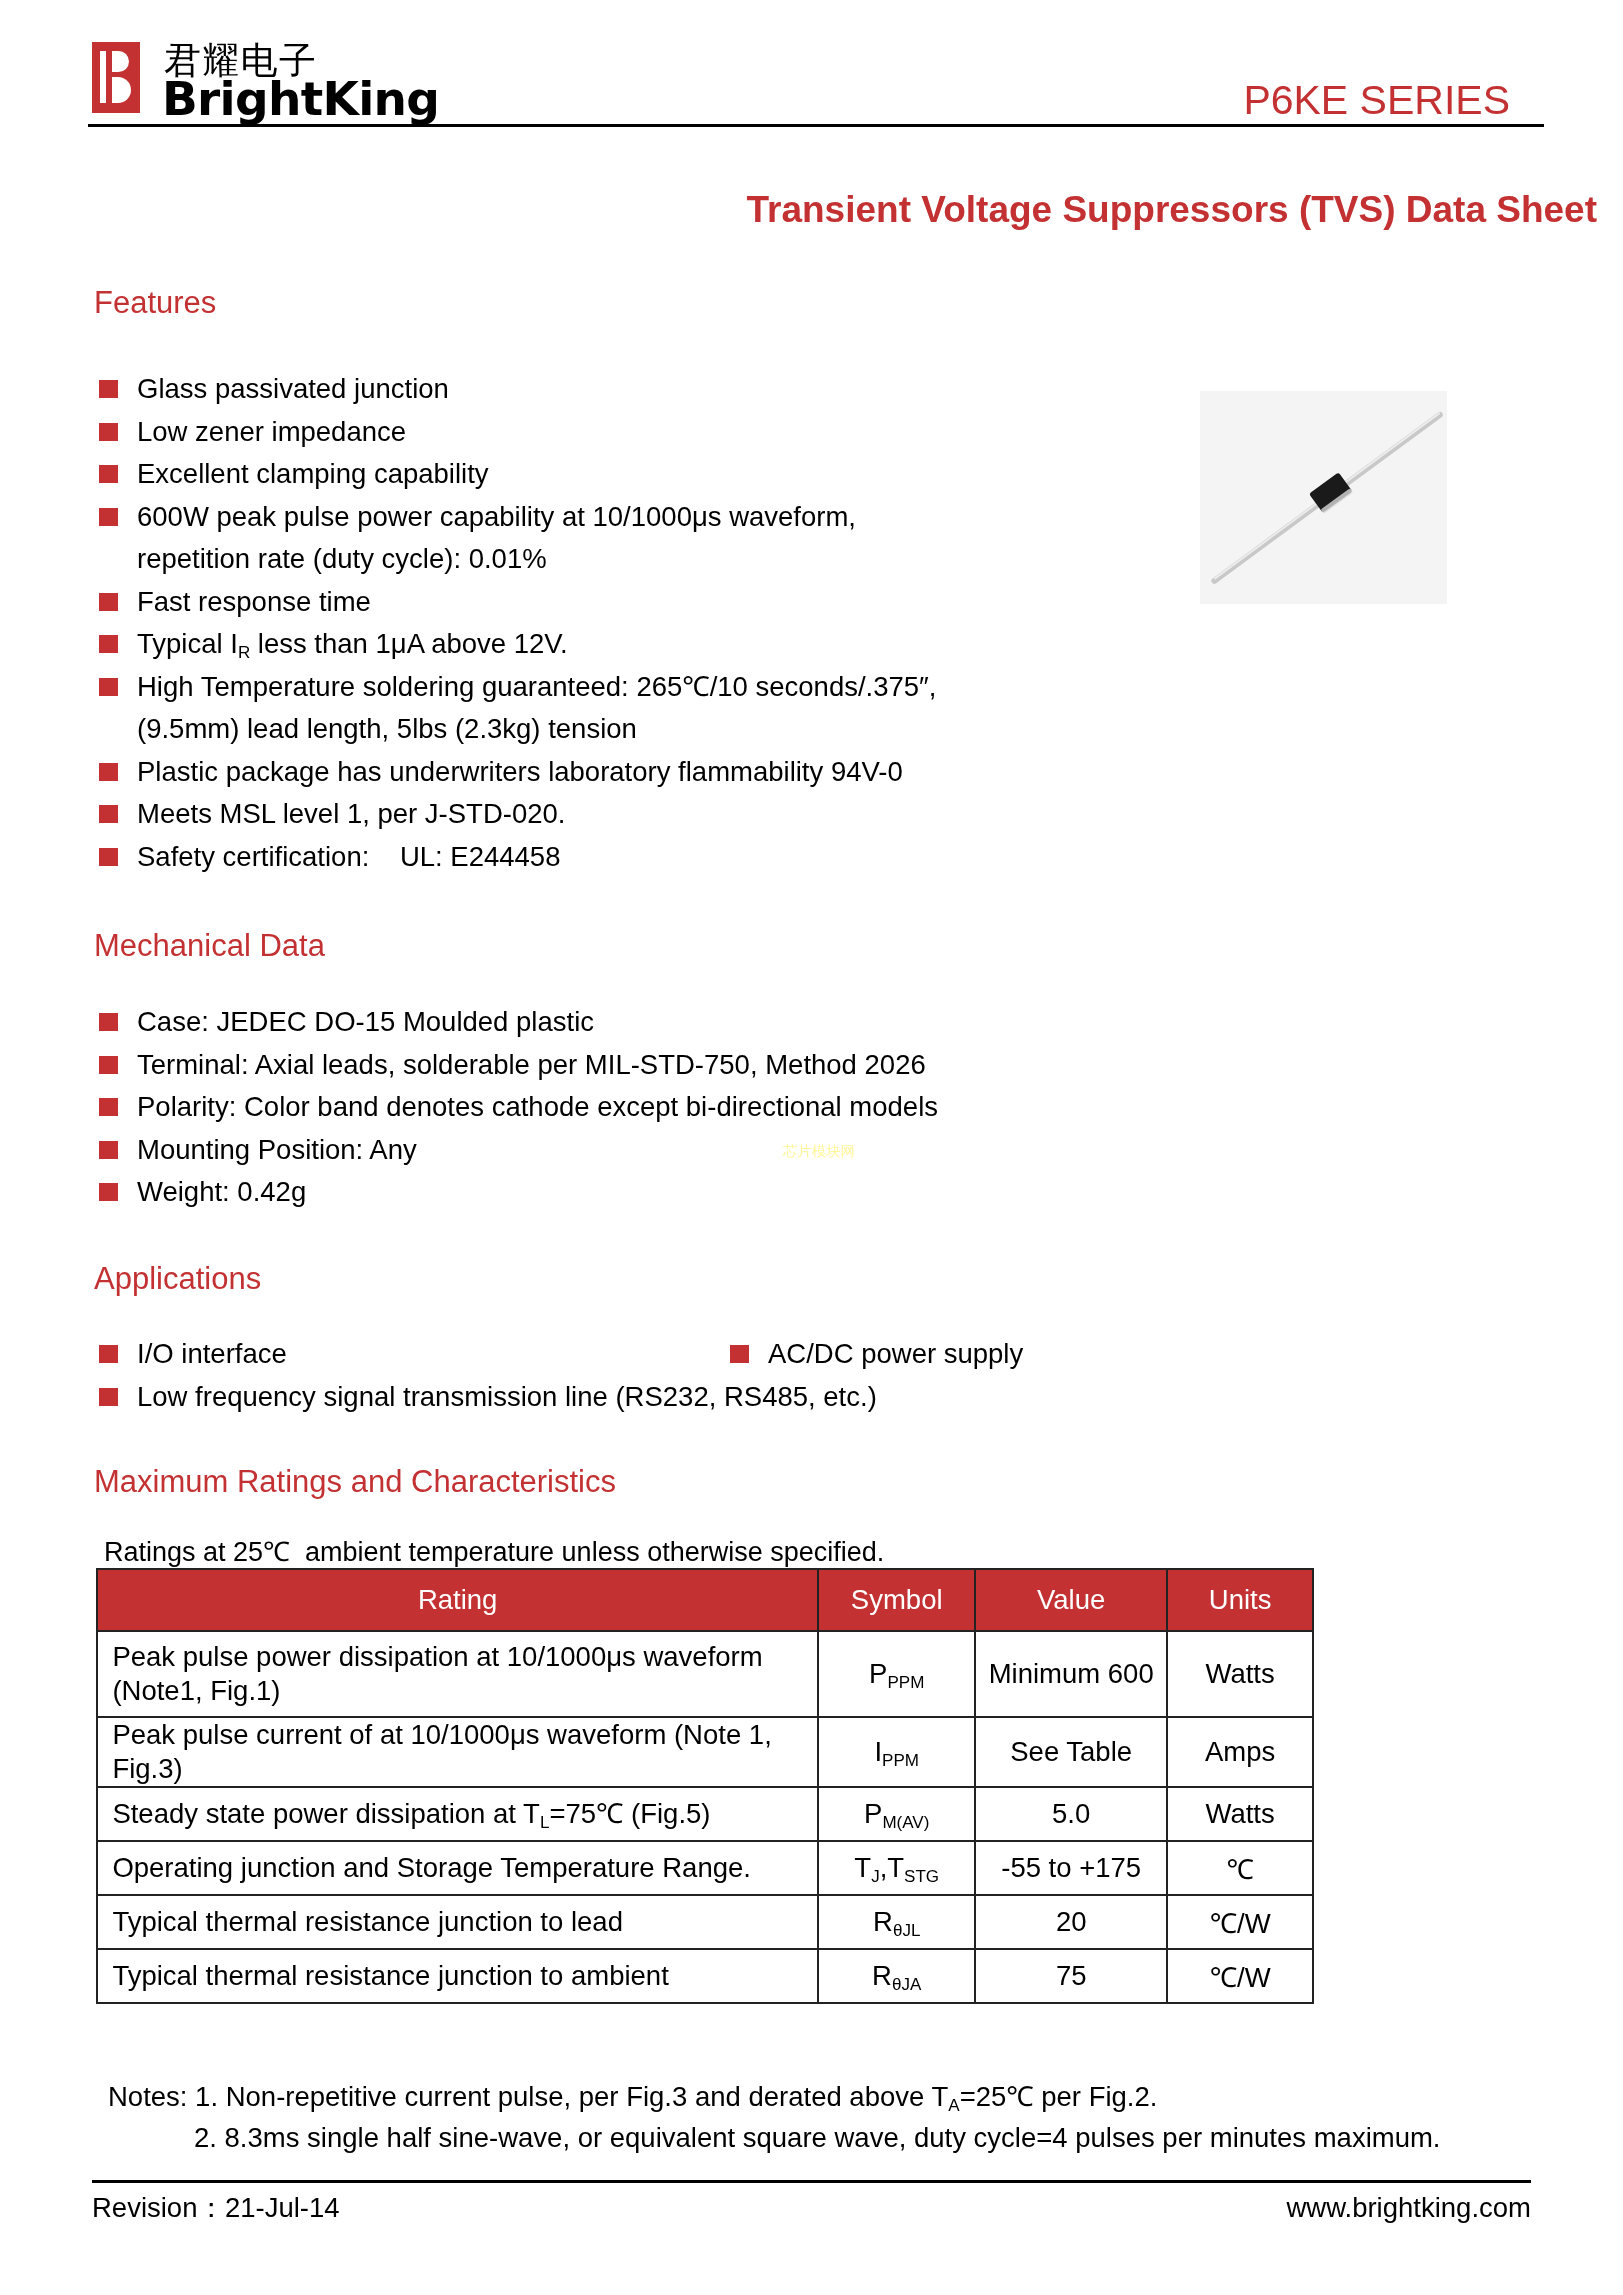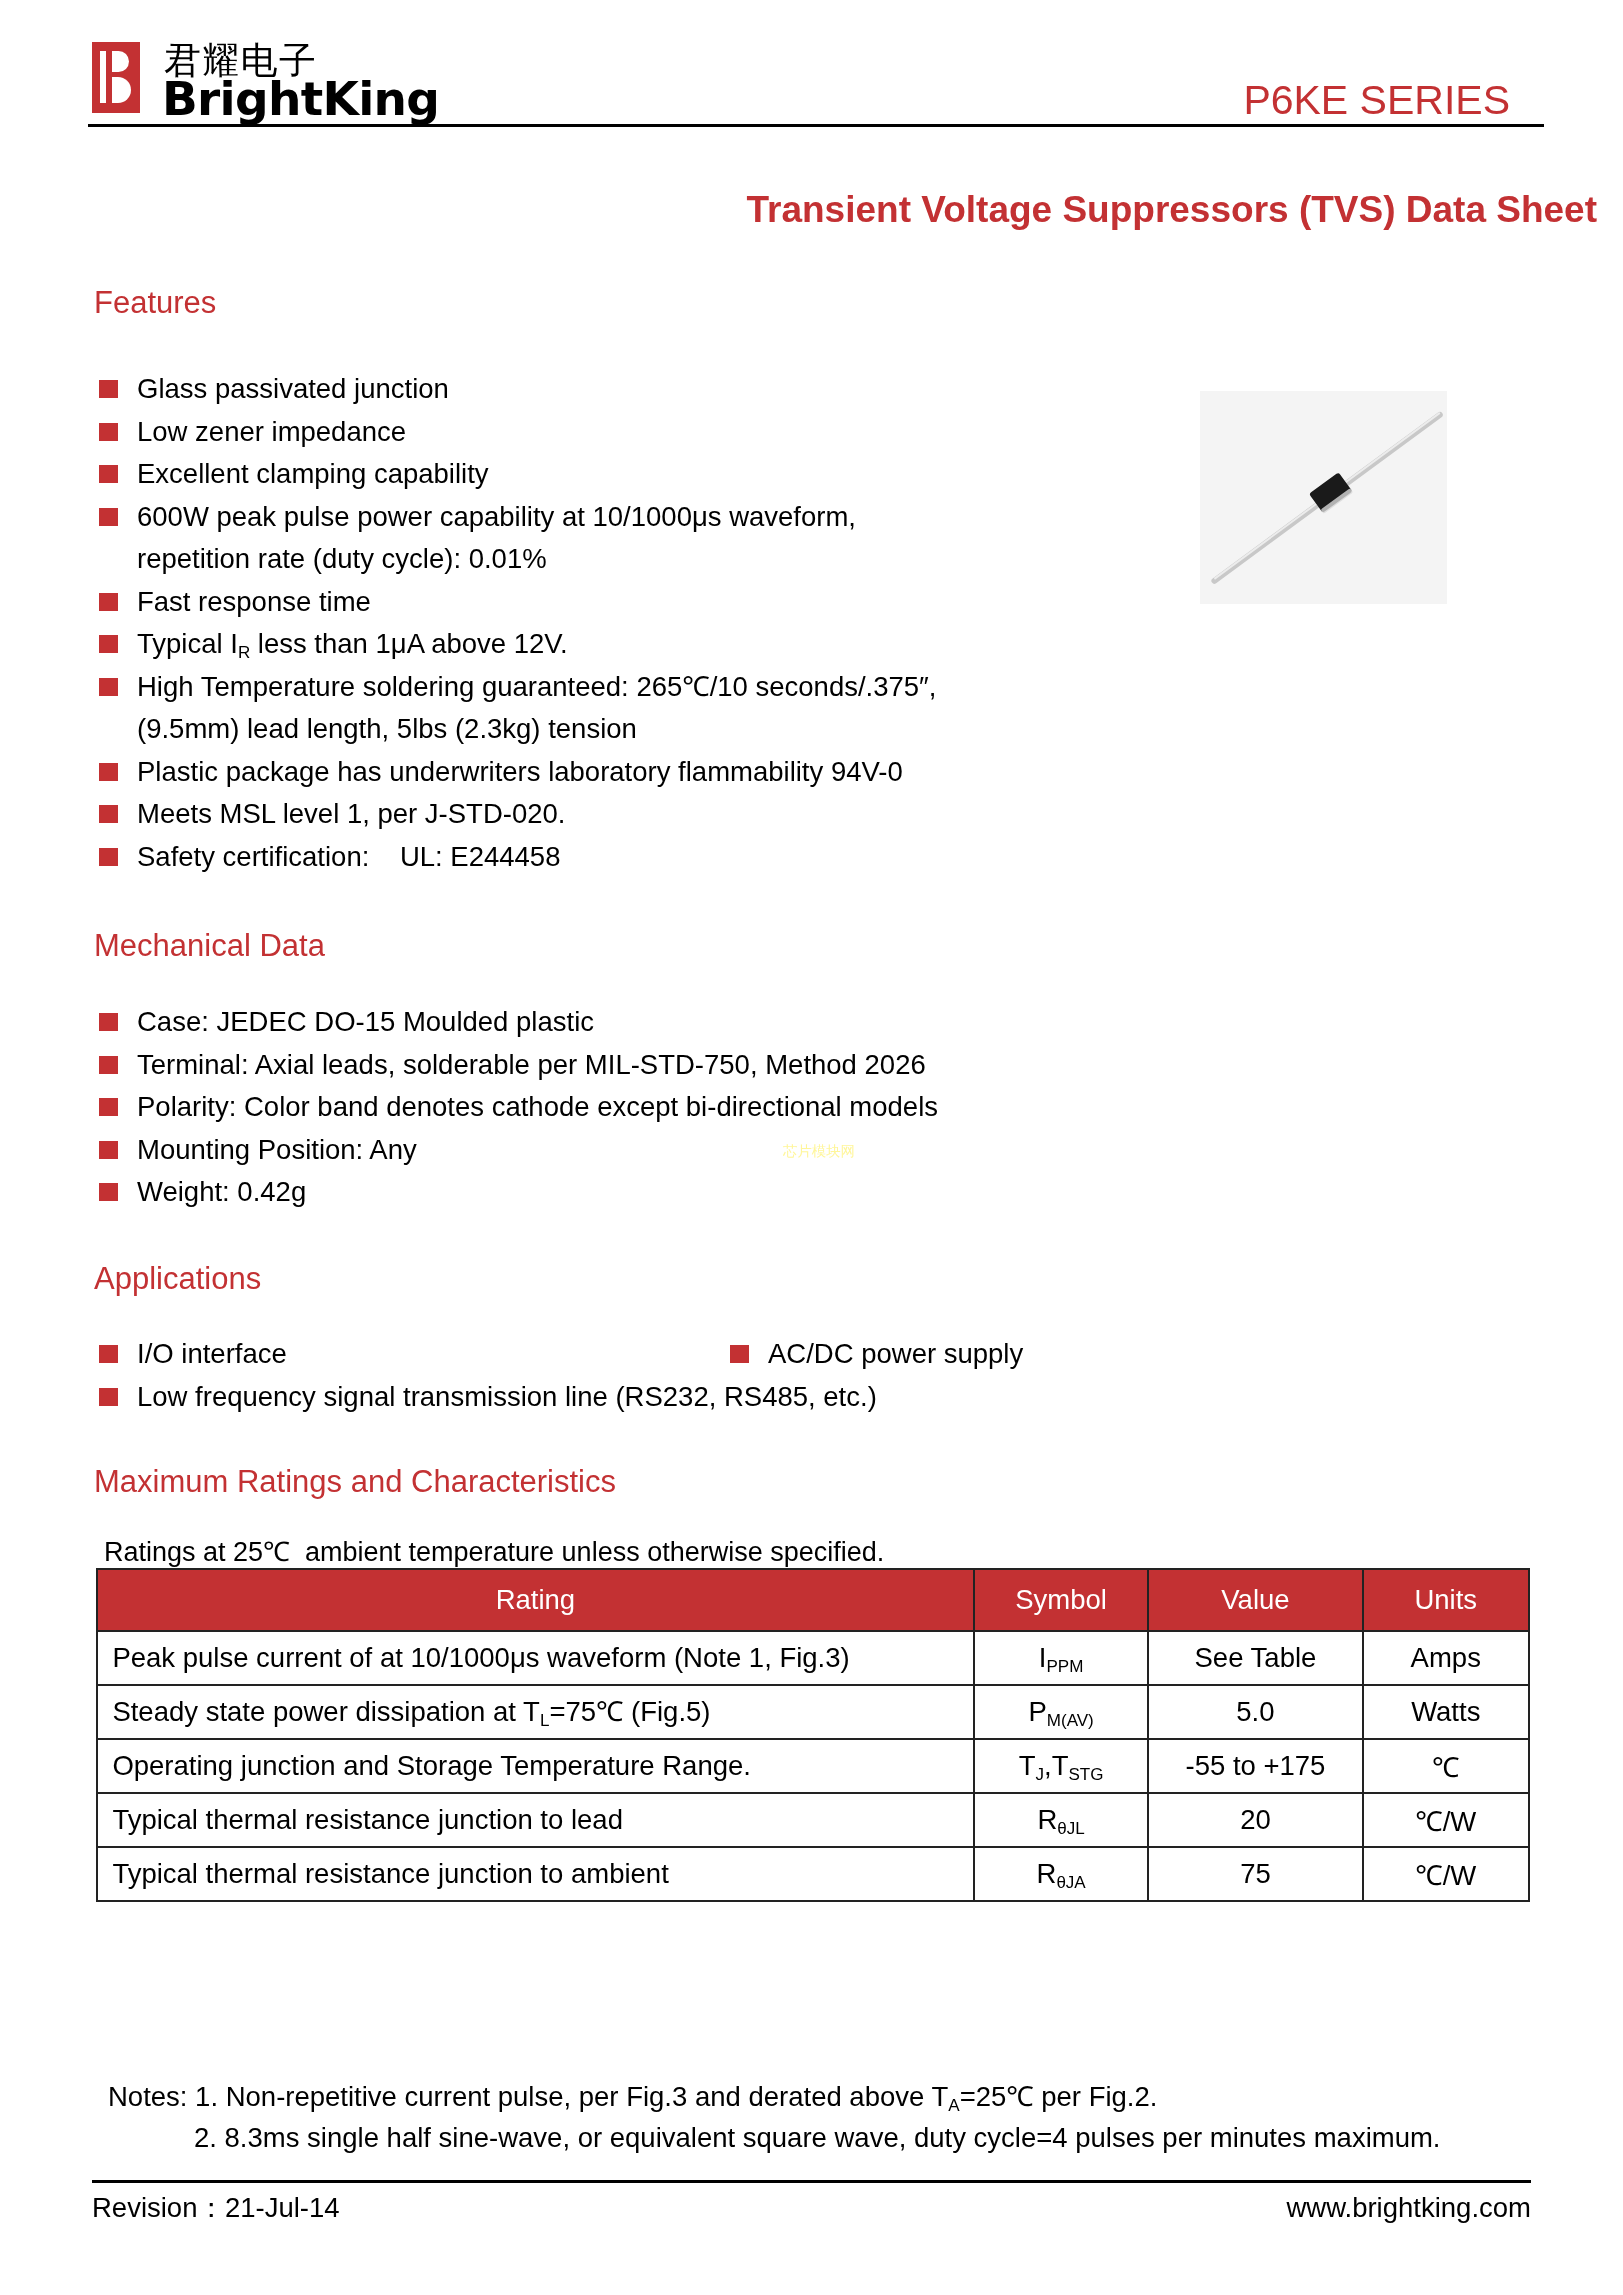--- a/index.html
+++ b/index.html
@@ -27,21 +27,21 @@
   .li .tx { position: absolute; left: 39px; top: 0; }
   .cont { position: absolute; left: 39px; white-space: nowrap; line-height: 33px; }
   sub { font-size: 0.62em; vertical-align: -0.28em; line-height: 0; }
 
   .photo { left: 1200px; top: 391px; width: 247px; height: 213px; background: #f4f4f4; }
 
   .watermark { left: 783px; top: 1142px; font-size: 14.4px; color: #fff69a; font-family: "DejaVu Sans", sans-serif; }
 
   .ratings-note { left: 104px; top: 1536px; font-size: 27px; line-height: 33px; }
 
-  table.ratings { position: absolute; left: 96px; top: 1568px; width: 1434px; border-collapse: collapse; font-size: 27.5px; }
+  table.ratings { position: absolute; left: 96px; top: 1568px; width: 1218px; border-collapse: collapse; font-size: 27.5px; }
   table.ratings th, table.ratings td { border: 2px solid #222; padding: 0; }
   table.ratings th { background: #c33133; color: #fff; font-weight: normal; height: 60px; text-align: center; }
   table.ratings td { text-align: center; }
   table.ratings td.rating { text-align: left; padding-left: 14.4px; line-height: 34px; }
   table.ratings tr.r2 td { height: 84px; }
   table.ratings tr.r1 td { height: 52px; }
   col.c1 { width: 881px; } col.c2 { width: 175px; } col.c3 { width: 215px; } col.c4 { width: 167px; }
 
   .notes { left: 108px; top: 2080px; font-size: 27.5px; line-height: 33px; white-space: nowrap; }
   .note2 { left: 194px; top: 2121px; font-size: 27.5px; line-height: 33px; white-space: nowrap; }
@@ -176,20 +176,26 @@
     </colgroup>
   <thead>
     <tr>
       <th>Rating</th>
       <th>Symbol</th>
       <th>Value</th>
       <th>Units</th>
     </tr>
   </thead>
   <tbody>
+    <tr class="r2">
+      <td class="rating"><span>Peak pulse power dissipation at 10/1000μs waveform</span><br><span>(Note1, Fig.1)</span></td>
+      <td><span>P</span><sub>PPM</sub></td>
+      <td>Minimum 600</td>
+      <td>Watts</td>
+    </tr>
     <tr class="r1">
       <td class="rating">Peak pulse current of at 10/1000μs waveform (Note 1, Fig.3)</td>
       <td><span>I</span><sub>PPM</sub></td>
       <td>See Table</td>
       <td>Amps</td>
     </tr>
     <tr class="r1">
       <td class="rating"><span>Steady state power dissipation at T</span><sub>L</sub><span>=75℃ (Fig.5)</span></td>
       <td><span>P</span><sub>M(AV)</sub></td>
       <td>5.0</td>

